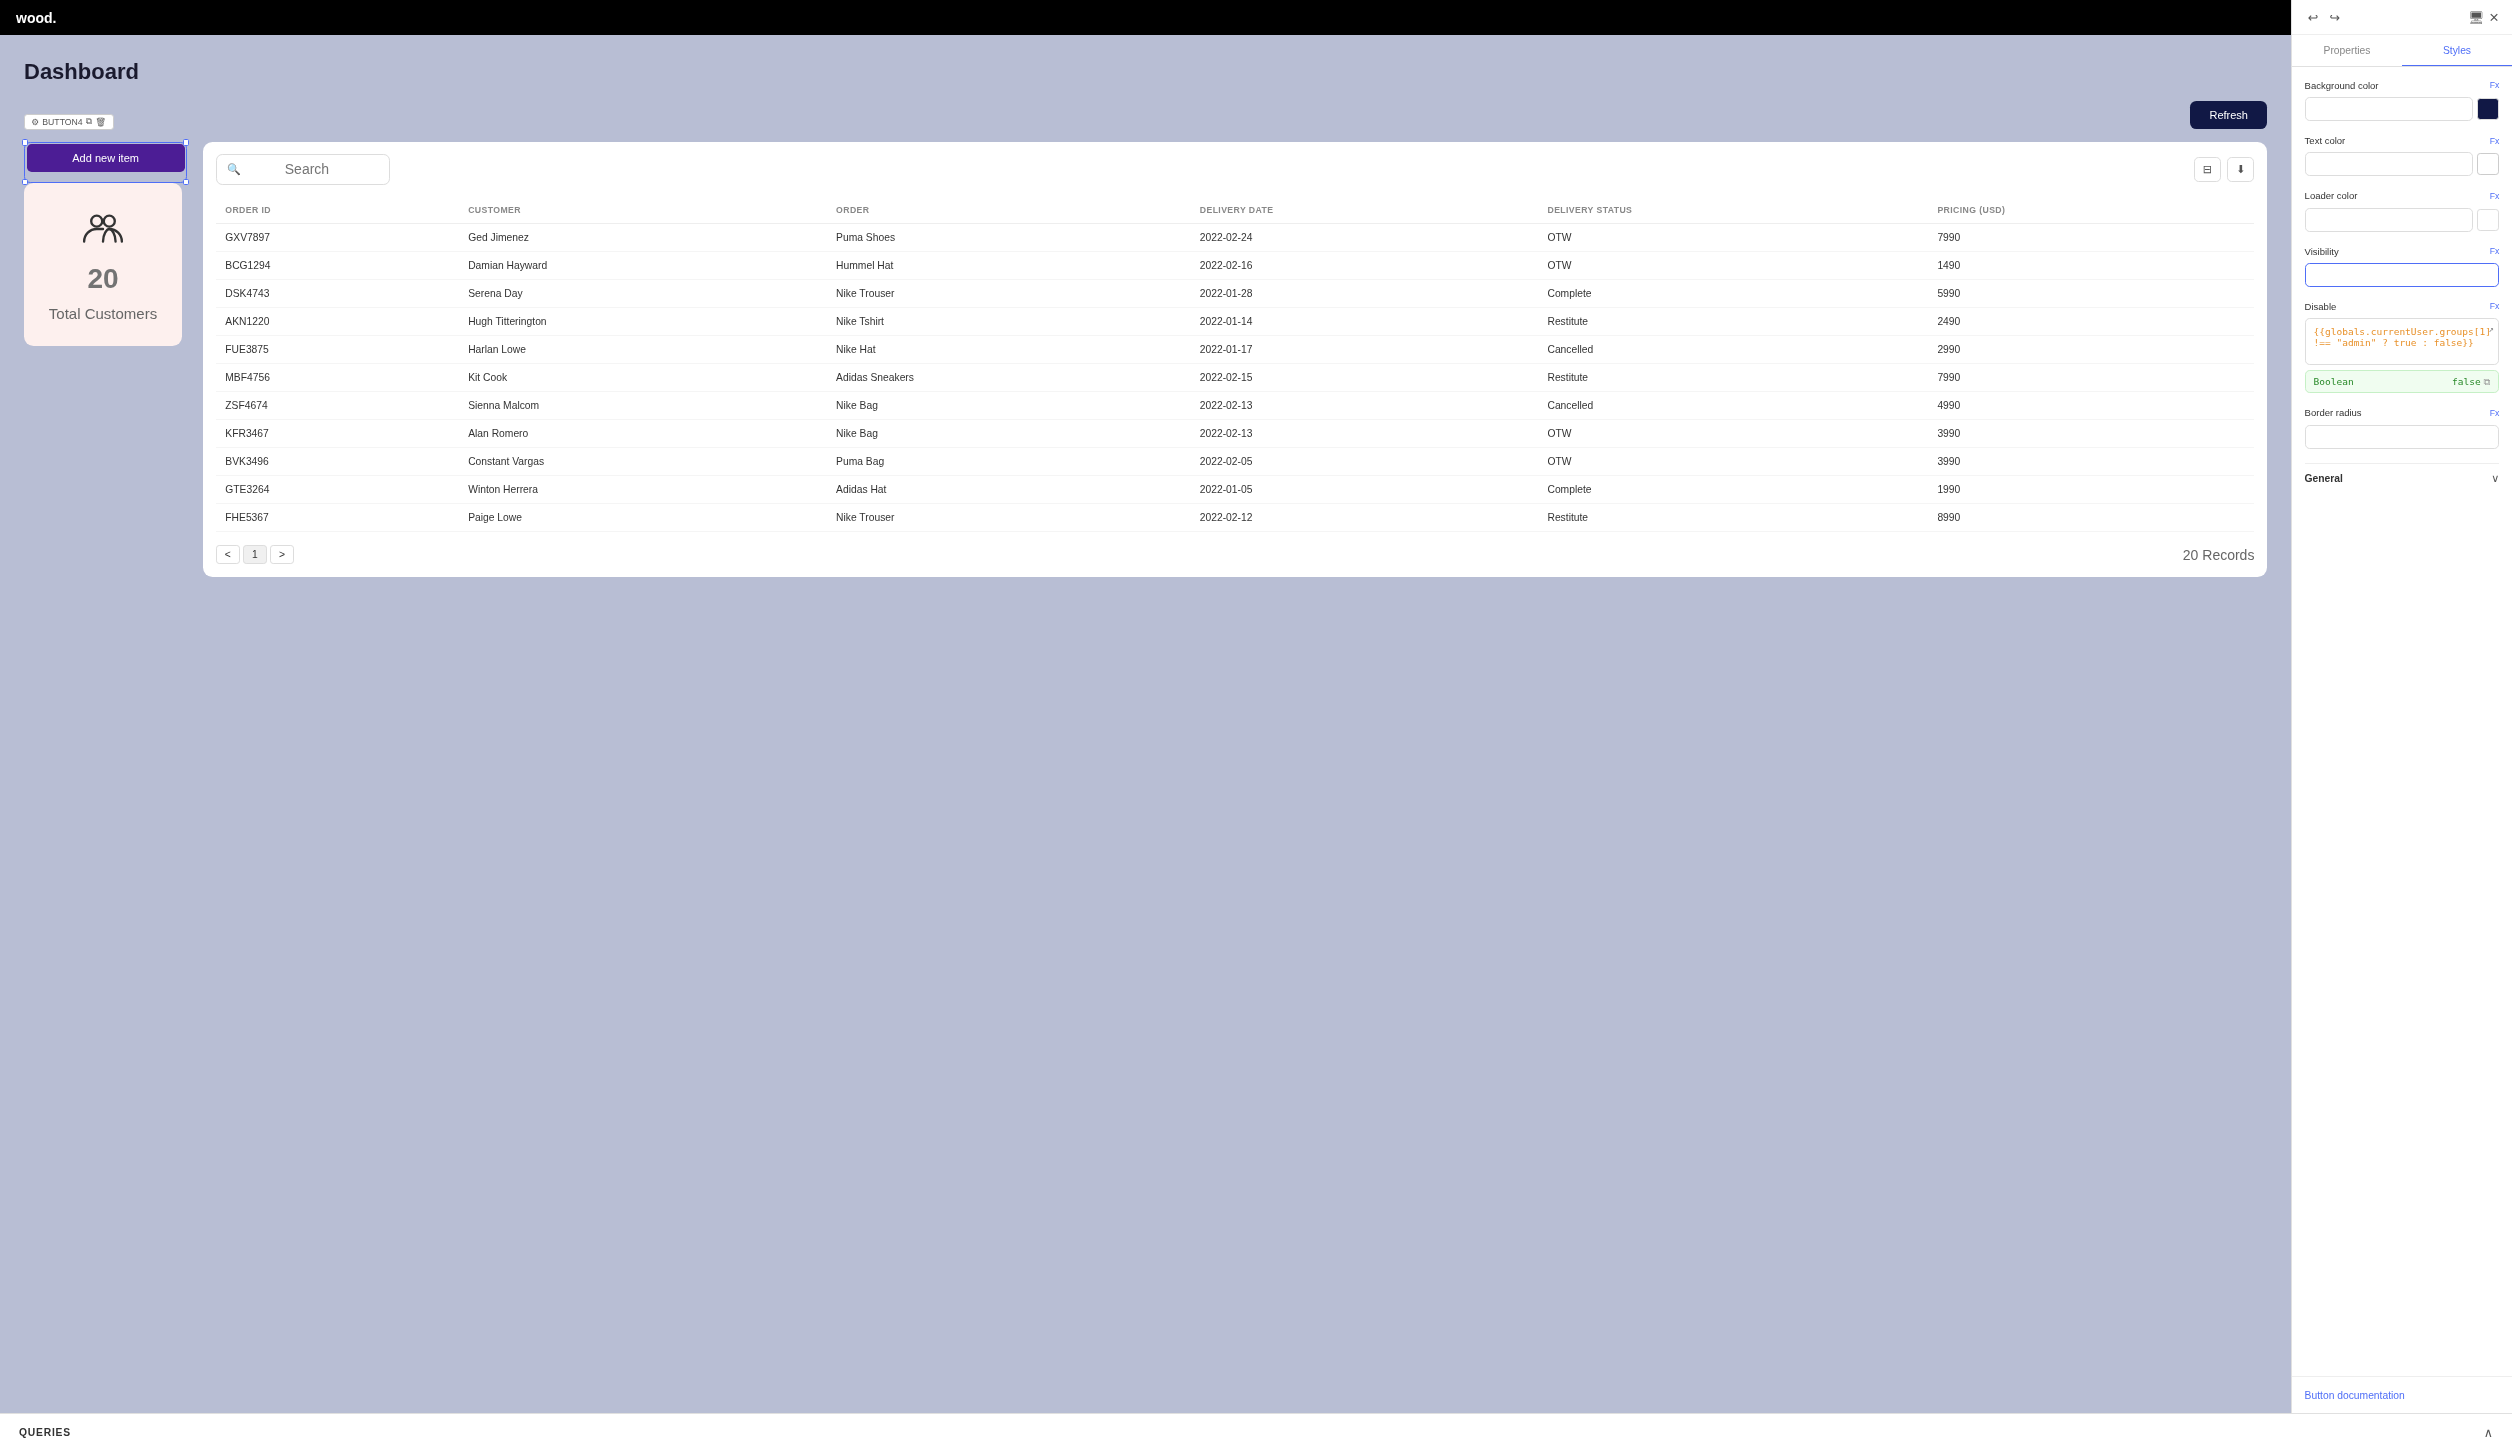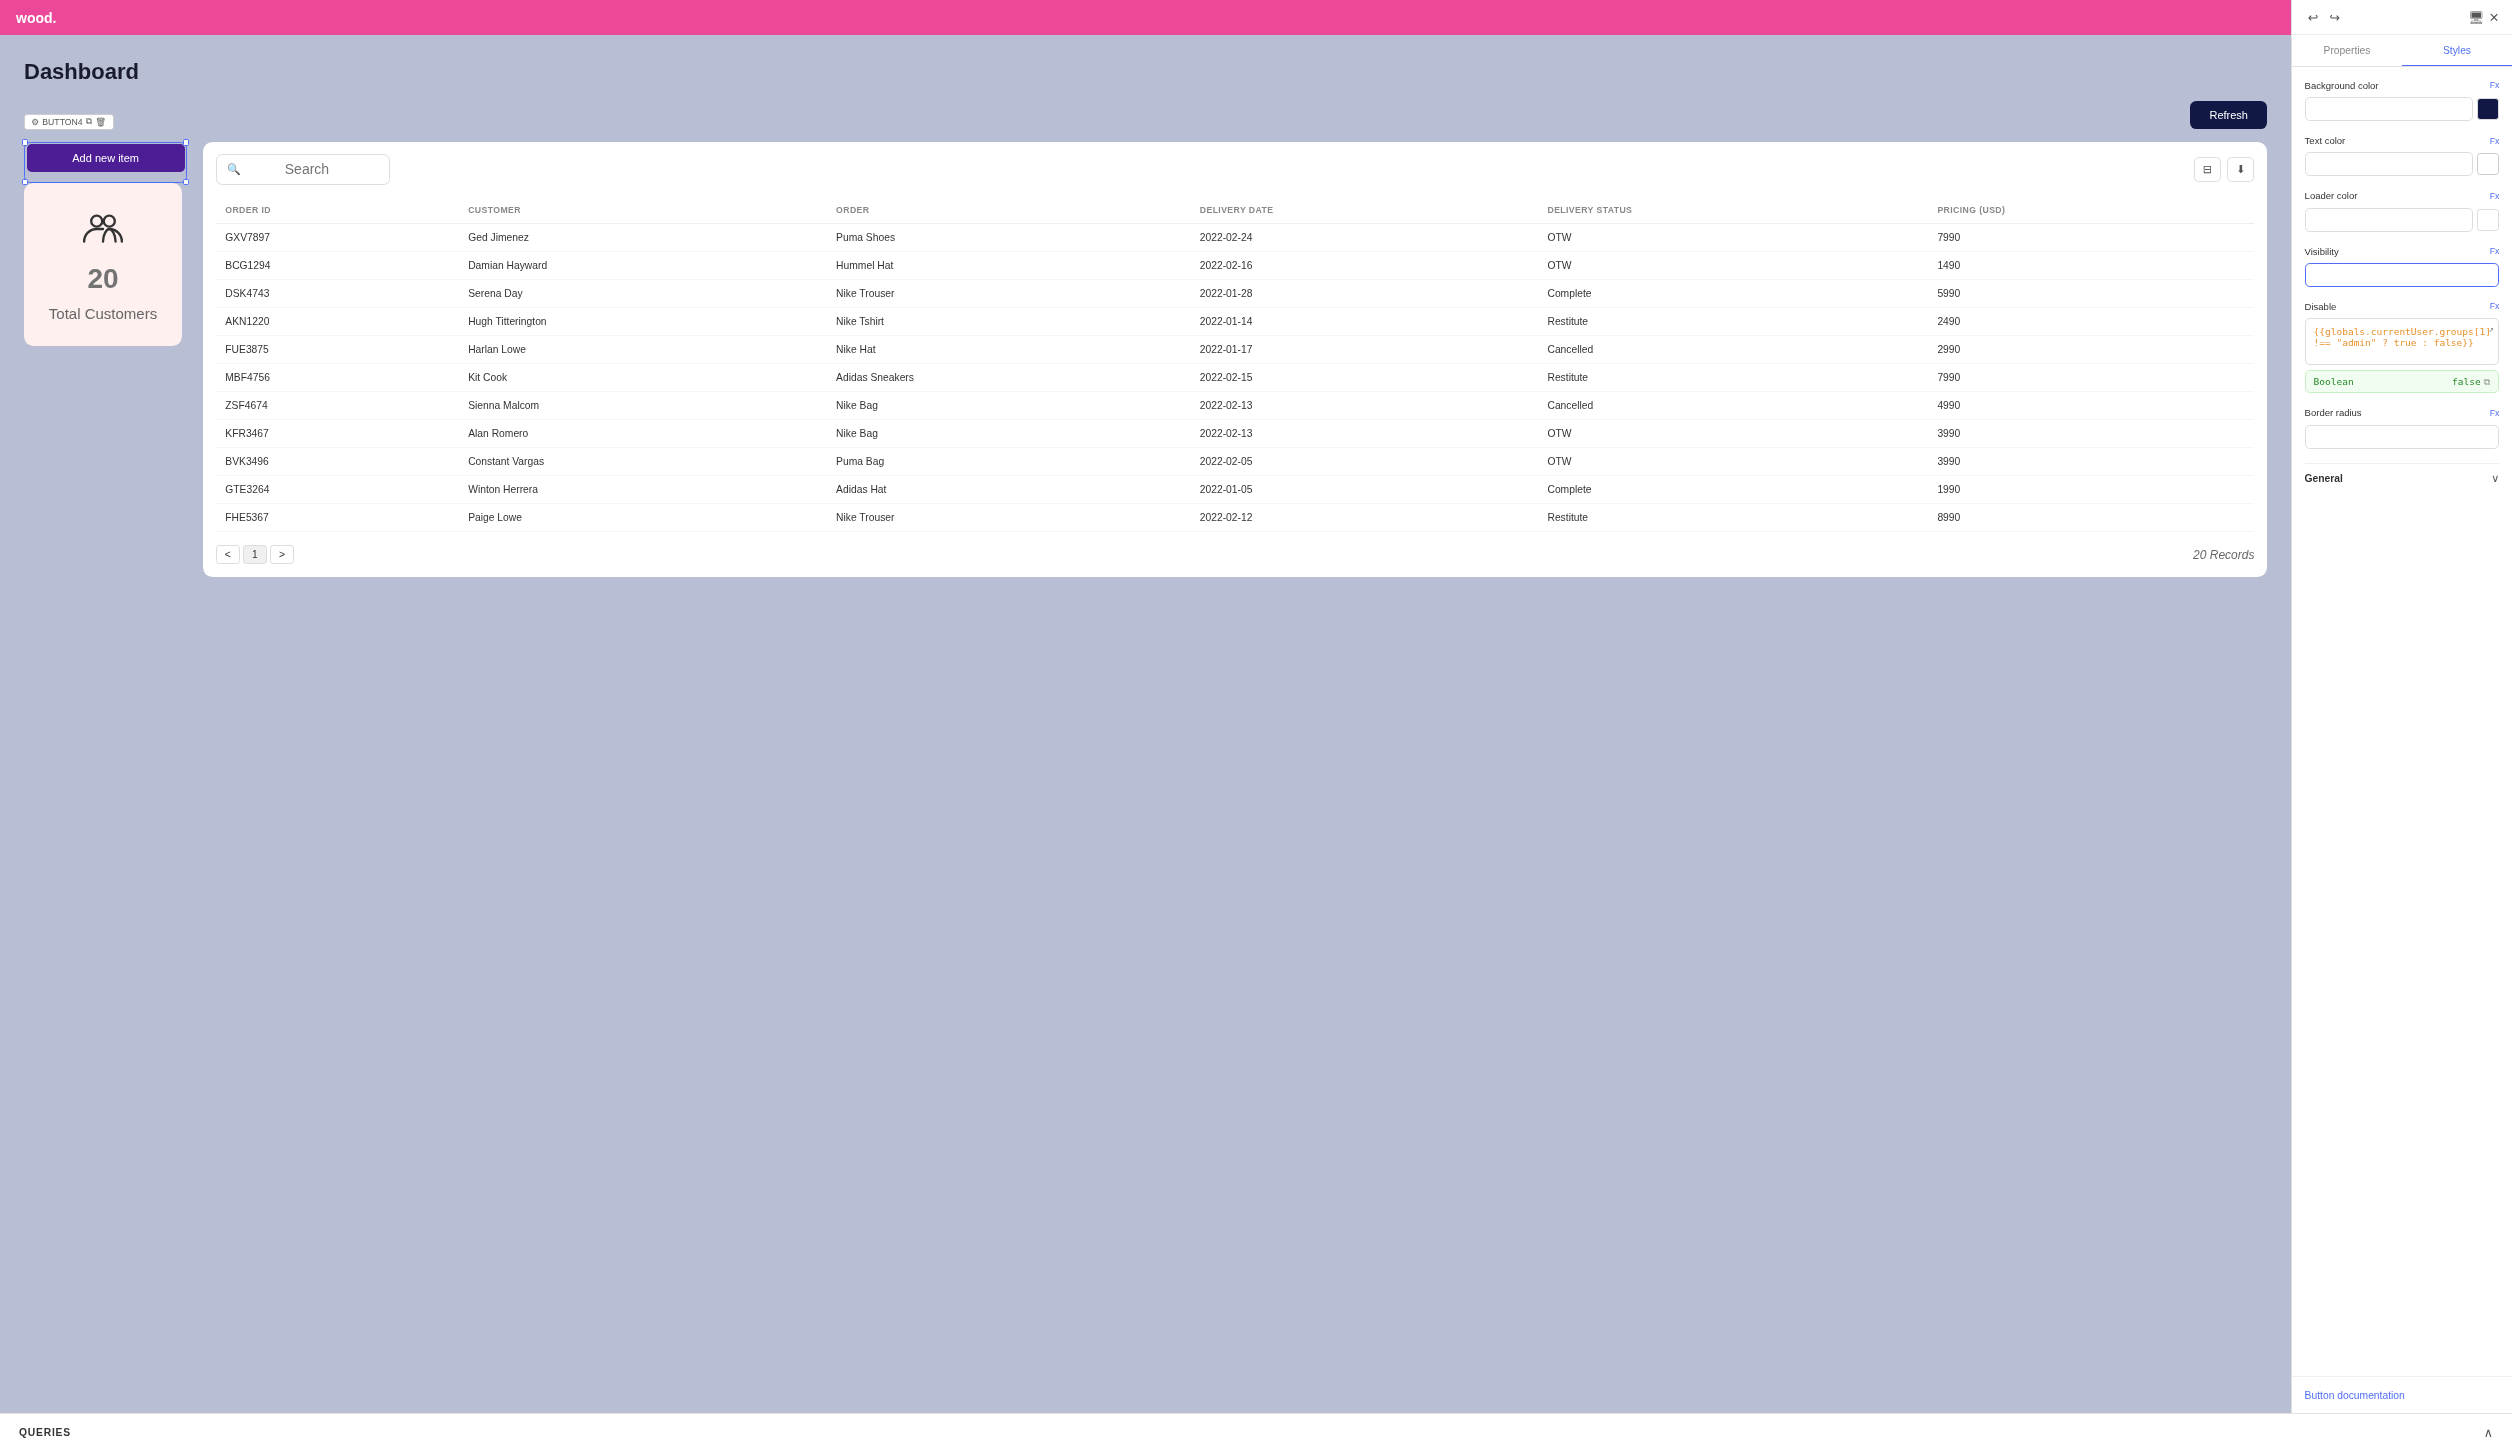--- a/index.html
+++ b/index.html
@@ -2,21 +2,21 @@
 <html style="font-size:12.6px"><head>
   <meta charset="utf-8">
   <style>
     * { box-sizing: border-box; margin: 0; padding: 0; }
     body { font-family: -apple-system, BlinkMacSystemFont, 'Segoe UI', sans-serif; background: #f0f0f5; display: flex; height: 100vh; overflow: hidden; }
 
     
     .main-area { flex: 1; display: flex; flex-direction: column; overflow: hidden; }
 
     
-    .top-bar { background: #ec4899; padding: 9.5px 16px; display: flex; align-items: flex-end; }
+    .top-bar { background: #000000; padding: 9.5px 16px; display: flex; align-items: flex-end; }
     .logo { color: white; font-size: 14px; font-weight: bold; }
 
     
     .content { flex: 1; padding: 24px; overflow-y: auto; background: #b8bed4; }
     .page-title { font-size: 22px; font-weight: bold; color: #1a1a2e; margin-bottom: 16px; }
 
     
     .toolbar-row { display: flex; justify-content: flex-end; margin-bottom: 12.6px; }
     .refresh-btn { background: #111845; color: white; border: none; padding: 8px 19px; border-radius: 6.3px; font-size: 11px; font-weight: 500; cursor: pointer; }
 
@@ -53,21 +53,21 @@
     table { width: 100%; border-collapse: collapse; font-size: 10.3px; }
     thead tr { border-bottom: 0.8px solid #eee; }
     thead th { text-align: left; padding: 8px 9.5px; font-size: 8.7px; font-weight: 600; color: #888; letter-spacing: 0.4px; text-transform: uppercase; }
     tbody tr { border-bottom: 0.8px solid #f5f5f5; }
     tbody td { padding: 8px 9.5px; color: #333; font-size: 10.3px; }
 
     .pagination { display: flex; align-items: center; justify-content: space-between; margin-top: 12.6px; }
     .page-controls { display: flex; align-items: center; gap: 3.2px; }
     .page-btn { border: 0.8px solid #ddd; background: white; border-radius: 3.2px; padding: 3.2px 8px; cursor: pointer; font-size: 10.3px; color: #333; }
     .page-btn.active { background: #f0f0f0; }
-    .records-count { font-size: 12px; color: #666; font-style: italic; }
+    .records-count { font-size: 14px; color: #666; }
 
     
     .right-panel { width: 221px; background: white; border-left: 0.8px solid #e0e0e0; display: flex; flex-direction: column; overflow: hidden; }
     .panel-header { padding: 8px 12.6px; display: flex; align-items: center; justify-content: space-between; border-bottom: 0.8px solid #eee; }
     .panel-nav { display: flex; gap: 4.7px; }
     .nav-arrow { background: none; border: none; cursor: pointer; color: #555; font-size: 12.6px; padding: 1.6px 3.2px; }
     .panel-icons { display: flex; gap: 4.7px; align-items: center; }
     .monitor-icon { font-size: 12.6px; color: #555; }
     .close-icon { font-size: 12.6px; color: #555; cursor: pointer; }
 

